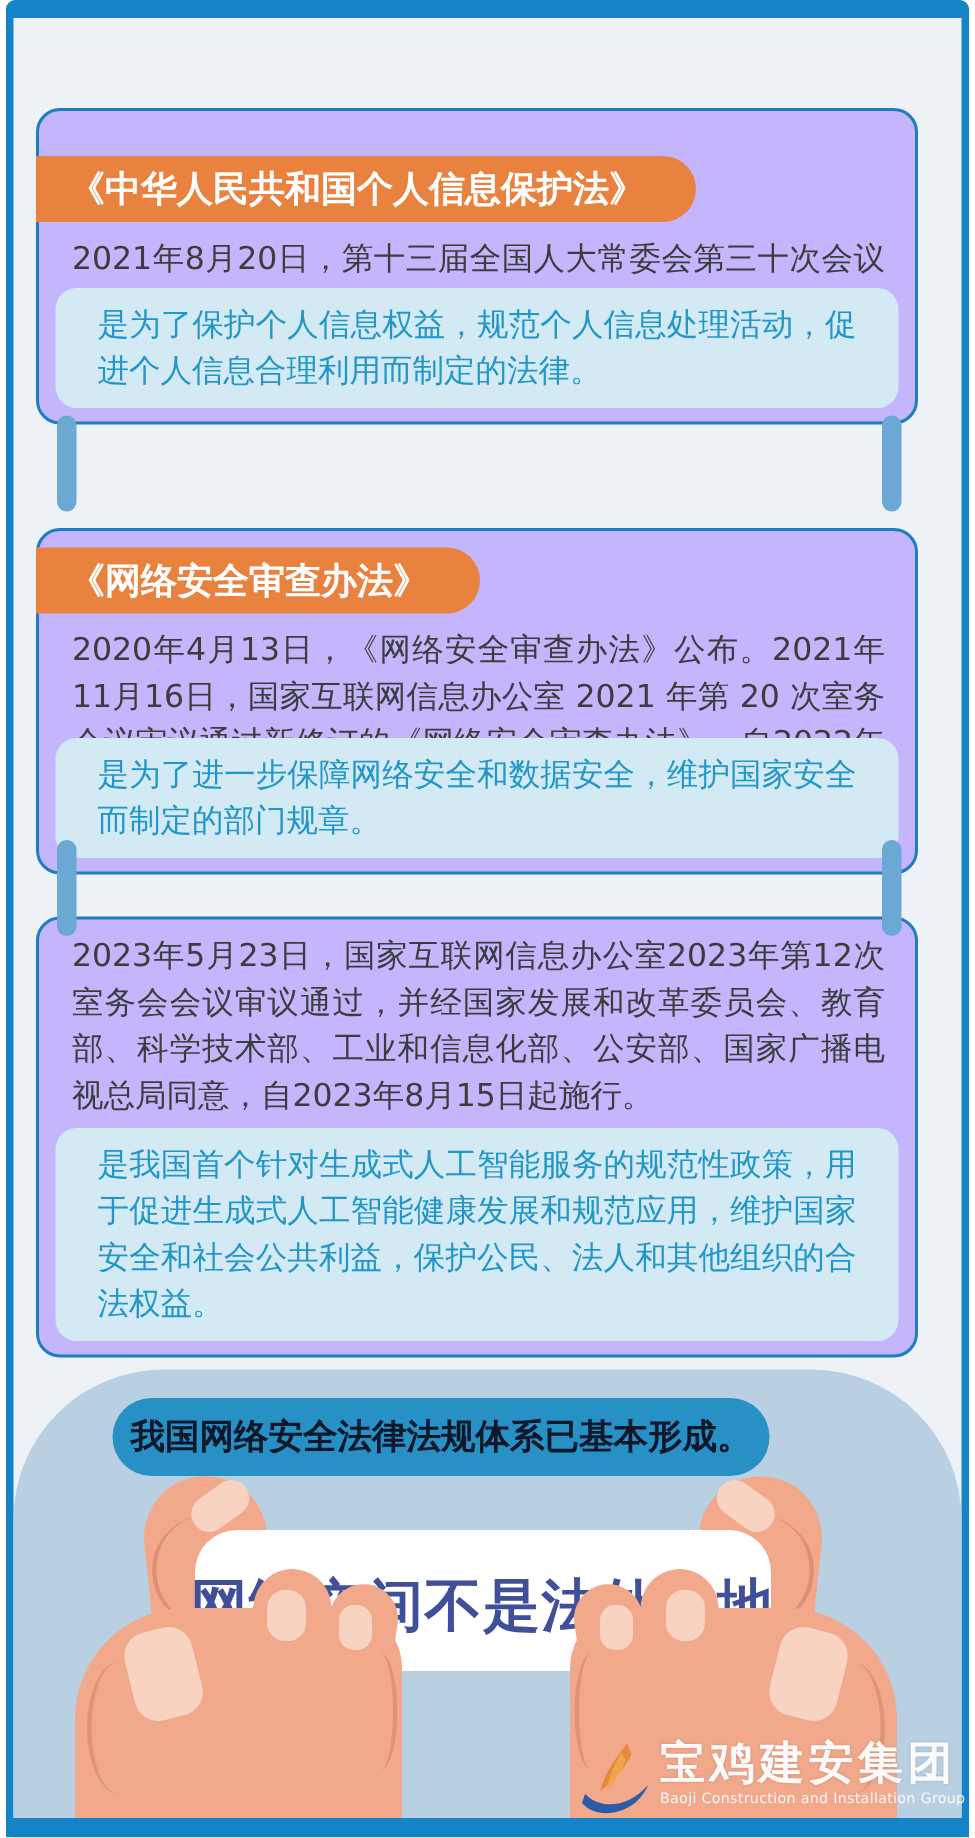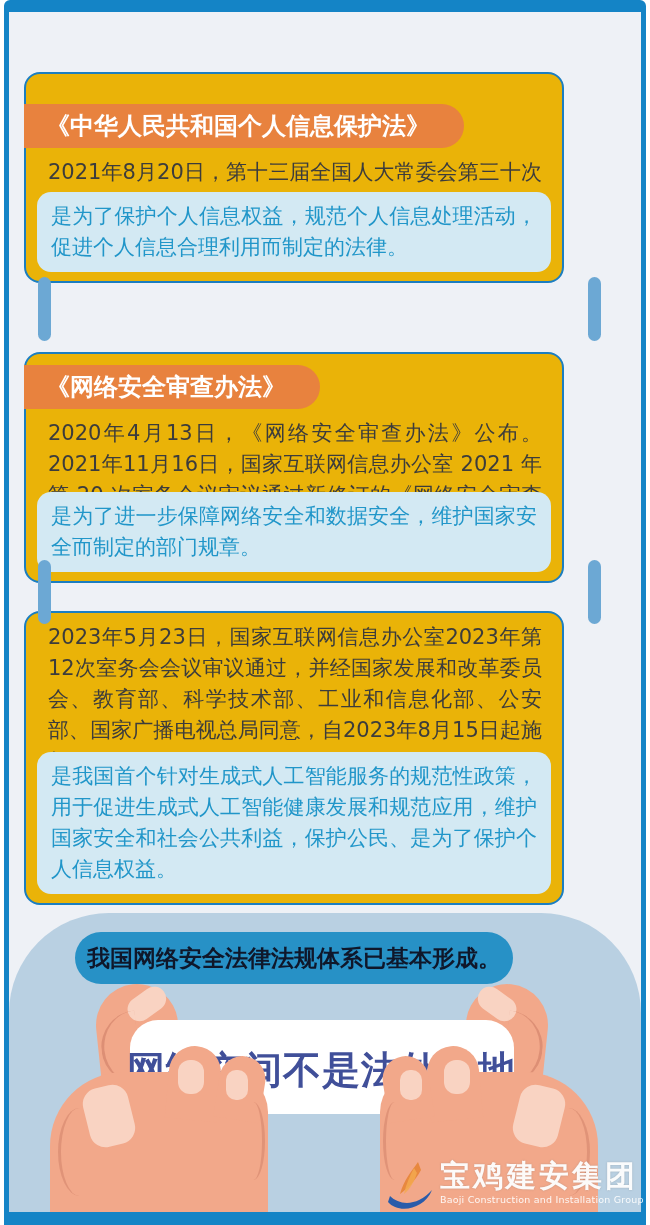--- a/index.html
+++ b/index.html
@@ -1,33 +1,33 @@
 <!DOCTYPE html>
 <html><head>
 <meta charset="utf-8">
 <style>
   html,body{margin:0;padding:0;background:#ffffff;}
   .page{position:relative;width:650px;height:1225px;overflow:hidden;background:#ffffff;
         font-family:"DejaVu Sans",sans-serif;}
   .frame{position:absolute;left:4px;top:0;width:642px;height:1225px;box-sizing:border-box;
          border:solid #1484c6;border-width:12px 5px 13px 5px;border-radius:6px;background:#eef1f6;}
   
-  .card{position:absolute;left:24px;width:540px;background:#eab308;border:2px solid #1b7ec1;
+  .card{position:absolute;left:24px;width:588px;background:#c4b5fd;border:2px solid #1b7ec1;
         border-radius:16px;box-sizing:border-box;z-index:1;}
   .card1{top:72px;height:211px;}
   .card2{top:352px;height:231px;}
   .card3{top:611px;height:294px;}
   .ribbon{display:inline-block;margin-left:-2px;height:44px;line-height:44px;padding:0 34px 0 22px;
           background:#e8823e;color:#ffffff;font-size:24px;font-weight:bold;
           border-radius:0 22px 22px 0;white-space:nowrap;}
   .card1 .ribbon{margin-top:30px;}
   .card2 .ribbon,.card3 .ribbon{margin-top:11px;}
   .card-body{margin:9px 20px 0 22px;font-size:21px;line-height:31px;color:#3c3c3c;text-align:justify;}
   .note{position:absolute;left:11px;right:11px;bottom:9px;background:#d3e9f3;border-radius:14px;
-        padding:9px 14px;font-size:21px;line-height:31px;color:#2196c9;text-align:justify;}
+        padding:9px 28px;font-size:21px;line-height:31px;color:#2196c9;text-align:justify;}
   
   .connector{position:absolute;width:13px;height:64px;border-radius:8px;background:#6ca8d4;z-index:2;}
   .c1l{left:38px;top:277px;}  .c1r{left:588px;top:277px;}
   .c2l{left:38px;top:560px;}  .c2r{left:588px;top:560px;}
   
   .dome{position:absolute;left:9px;top:913px;width:632px;height:299px;background:#b9d0e2;
         border-radius:100px 100px 0 0;z-index:1;}
   .pill{position:absolute;left:75px;top:932px;width:438px;height:52px;line-height:52px;
         background:#2791c6;border-radius:26px;color:#0f172a;font-weight:bold;font-size:23px;
         text-align:center;z-index:2;white-space:nowrap;}
@@ -87,21 +87,21 @@
     <div class="ribbon">《网络安全审查办法》</div>
     <div class="card-body">2020年4月13日，《网络安全审查办法》公布。2021年11月16日，国家互联网信息办公室 2021 年第 20 次室务会议审议通过新修订的《网络安全审查办法》，自2022年2月15日起施行。</div>
     <div class="note">是为了进一步保障网络安全和数据安全，维护国家安全而制定的部门规章。</div>
   </div>
 
   <div class="connector c2l"></div>
   <div class="connector c2r"></div>
 
   <div class="card card3">
     <div class="card-body">2023年5月23日，国家互联网信息办公室2023年第12次室务会会议审议通过，并经国家发展和改革委员会、教育部、科学技术部、工业和信息化部、公安部、国家广播电视总局同意，自2023年8月15日起施行。</div>
-    <div class="note">是我国首个针对生成式人工智能服务的规范性政策，用于促进生成式人工智能健康发展和规范应用，维护国家安全和社会公共利益，保护公民、是为了保护个人信息权益。</div>
+    <div class="note">是我国首个针对生成式人工智能服务的规范性政策，用于促进生成式人工智能健康发展和规范应用，维护国家安全和社会公共利益，保护公民、法人和其他组织的合法权益。</div>
   </div>
 
   <div class="dome"></div>
   <div class="pill">我国网络安全法律法规体系已基本形成。</div>
 
   <div class="thumb thumb-left">
     <div class="nail"></div>
     <div class="thumb-crease"></div>
   </div>
   <div class="thumb thumb-right">

